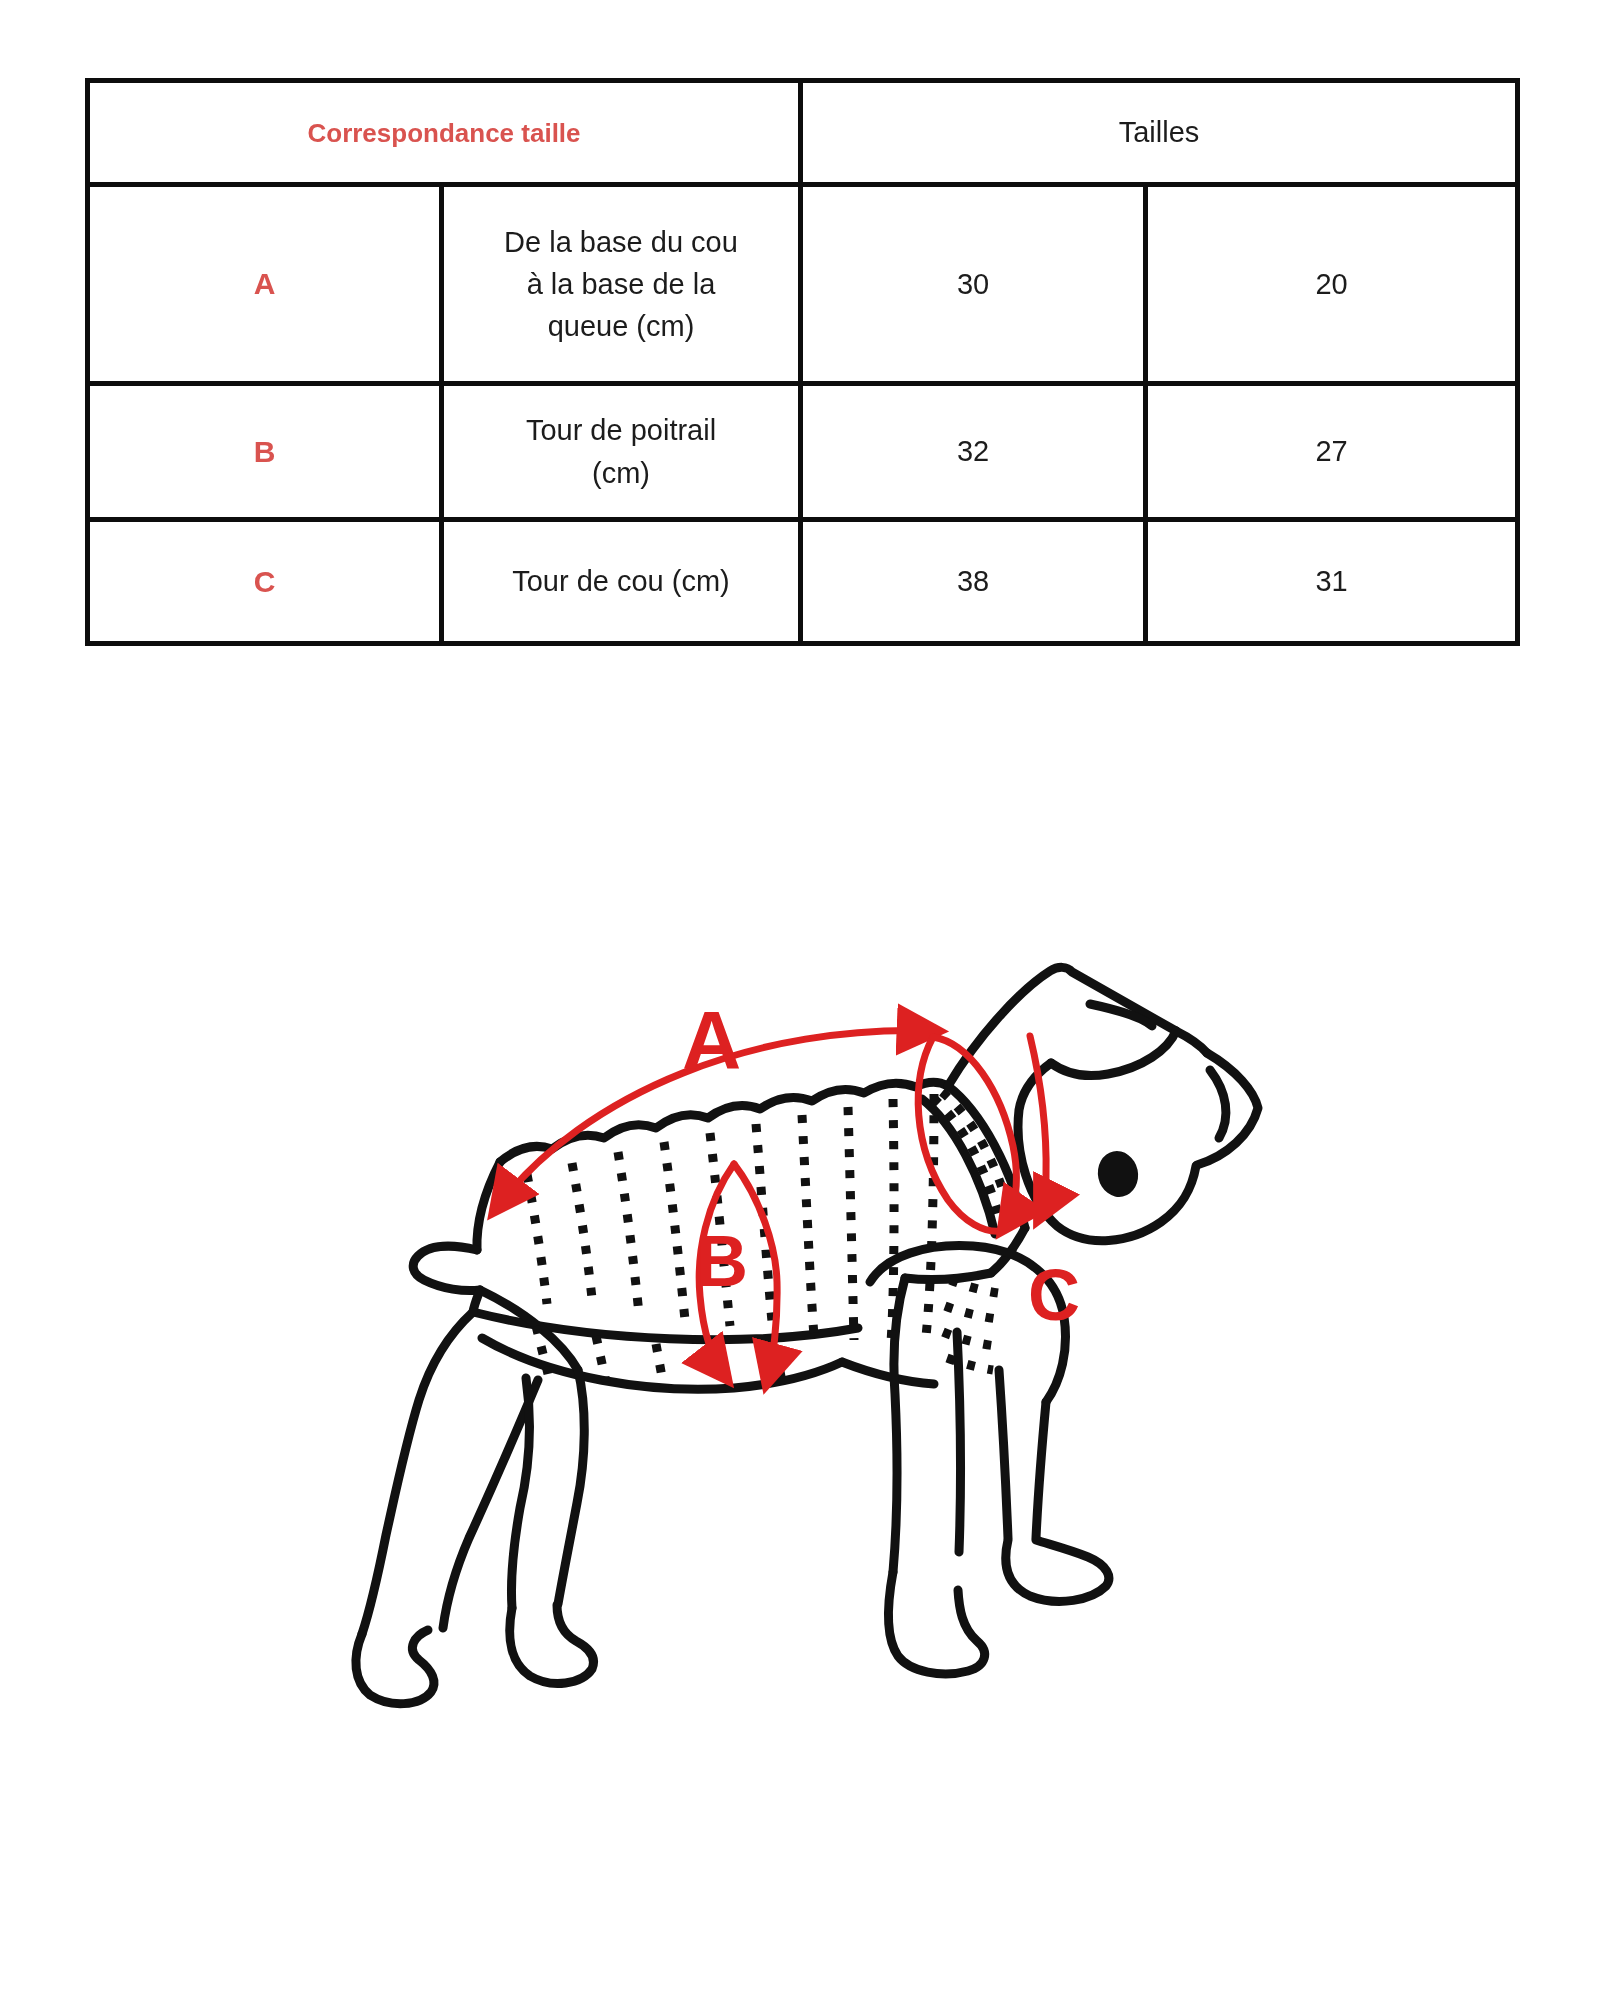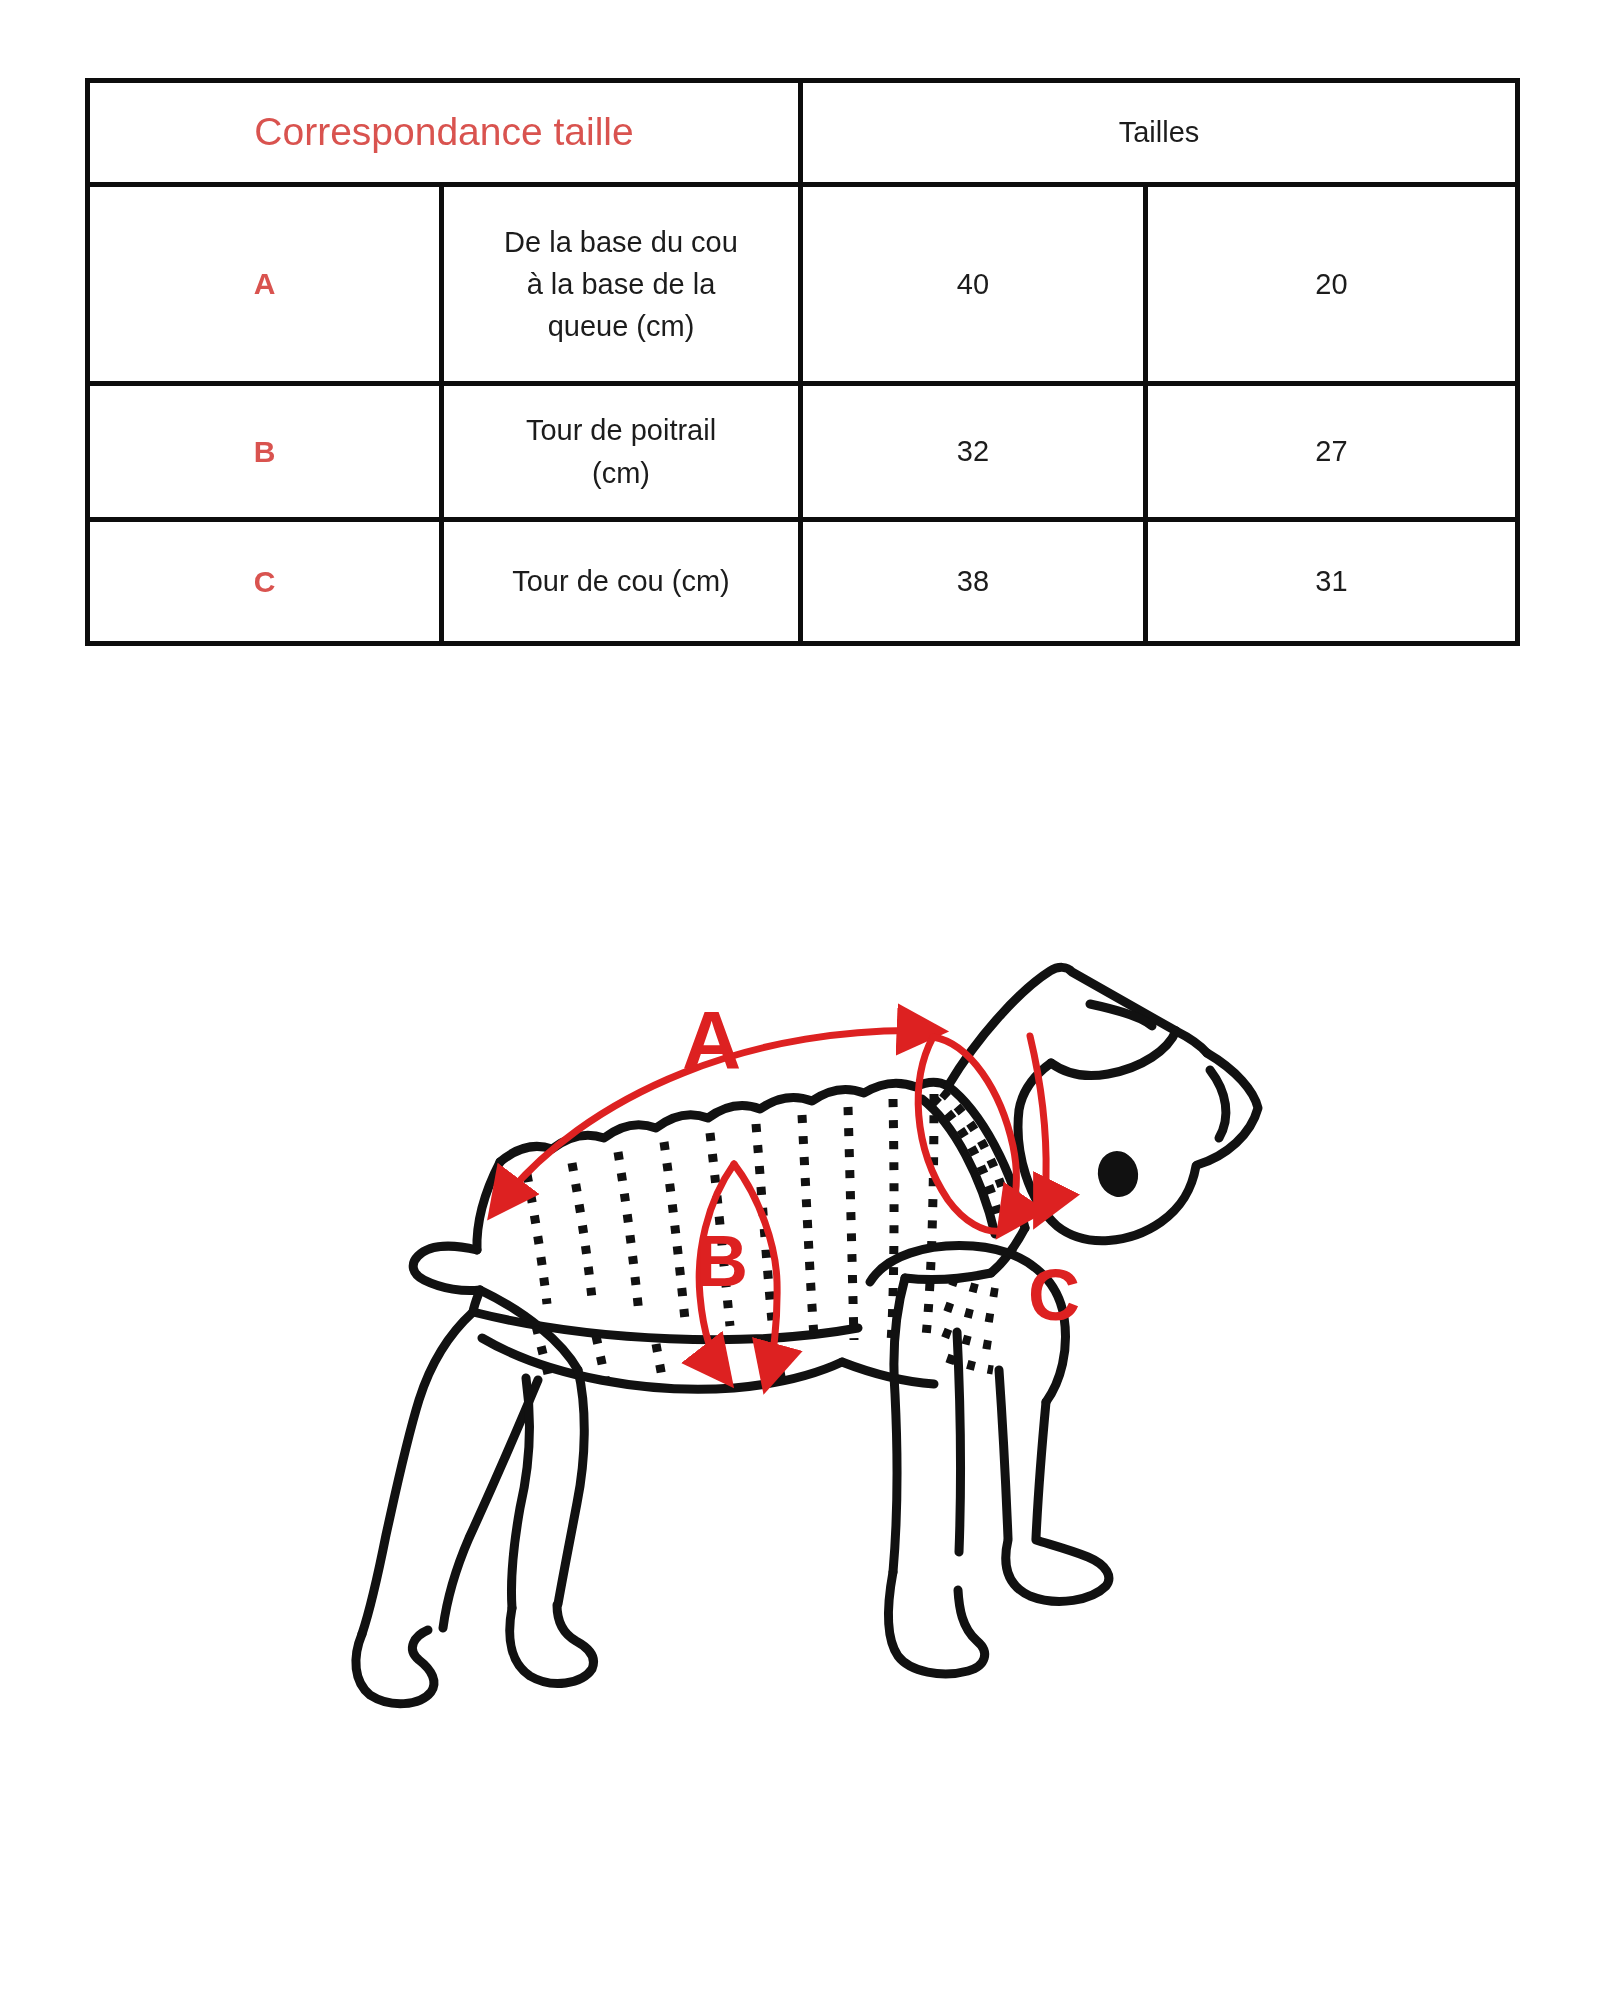--- a/index.html
+++ b/index.html
@@ -14,21 +14,21 @@
   }
   .size-table td{
     border:5px solid #0d0d0d;text-align:center;vertical-align:middle;
     font-size:29px;line-height:1.45;color:#1c1c1c;background:#ffffff;
   }
   tr.r-head1{height:104px;}
   tr.r-head2{height:104px;}
   tr.r-a{height:199px;}
   tr.r-b{height:136px;}
   tr.r-c{height:124px;}
-  .tbl-title{font-weight:normal;font-size:39px;color:#d9534f;}
+  .tbl-title{font-weight:bold;font-size:26px;color:#d9534f;}
   .pt-letter{font-weight:bold;font-size:30px;color:#d9534f;}
   .desc-inner{width:252px;margin:10px auto;}
   
   .diagram{position:absolute;left:330px;top:950px;width:1000px;height:850px;}
   .diagram svg{display:block;}
   .ann-label{font-family:"Liberation Sans",sans-serif;font-weight:bold;fill:#dd2121;}
 </style>
 </head>
 <body>
 
@@ -48,21 +48,21 @@
         </td>
         <td colspan="2">
           <span>Tailles</span>
         </td>
       </tr>
       <tr class="r-a">
         <td><span class="pt-letter">A</span></td>
         <td>
             <div class="desc-inner">De la base du cou à la base de la queue (cm)</div>
           </td>
-        <td>40</td>
+        <td>30</td>
         <td>20</td>
       </tr>
       <tr class="r-b">
         <td><span class="pt-letter">B</span></td>
         <td>
             <div class="desc-inner">Tour de poitrail (cm)</div>
           </td>
         <td>32</td>
         <td>27</td>
       </tr>

